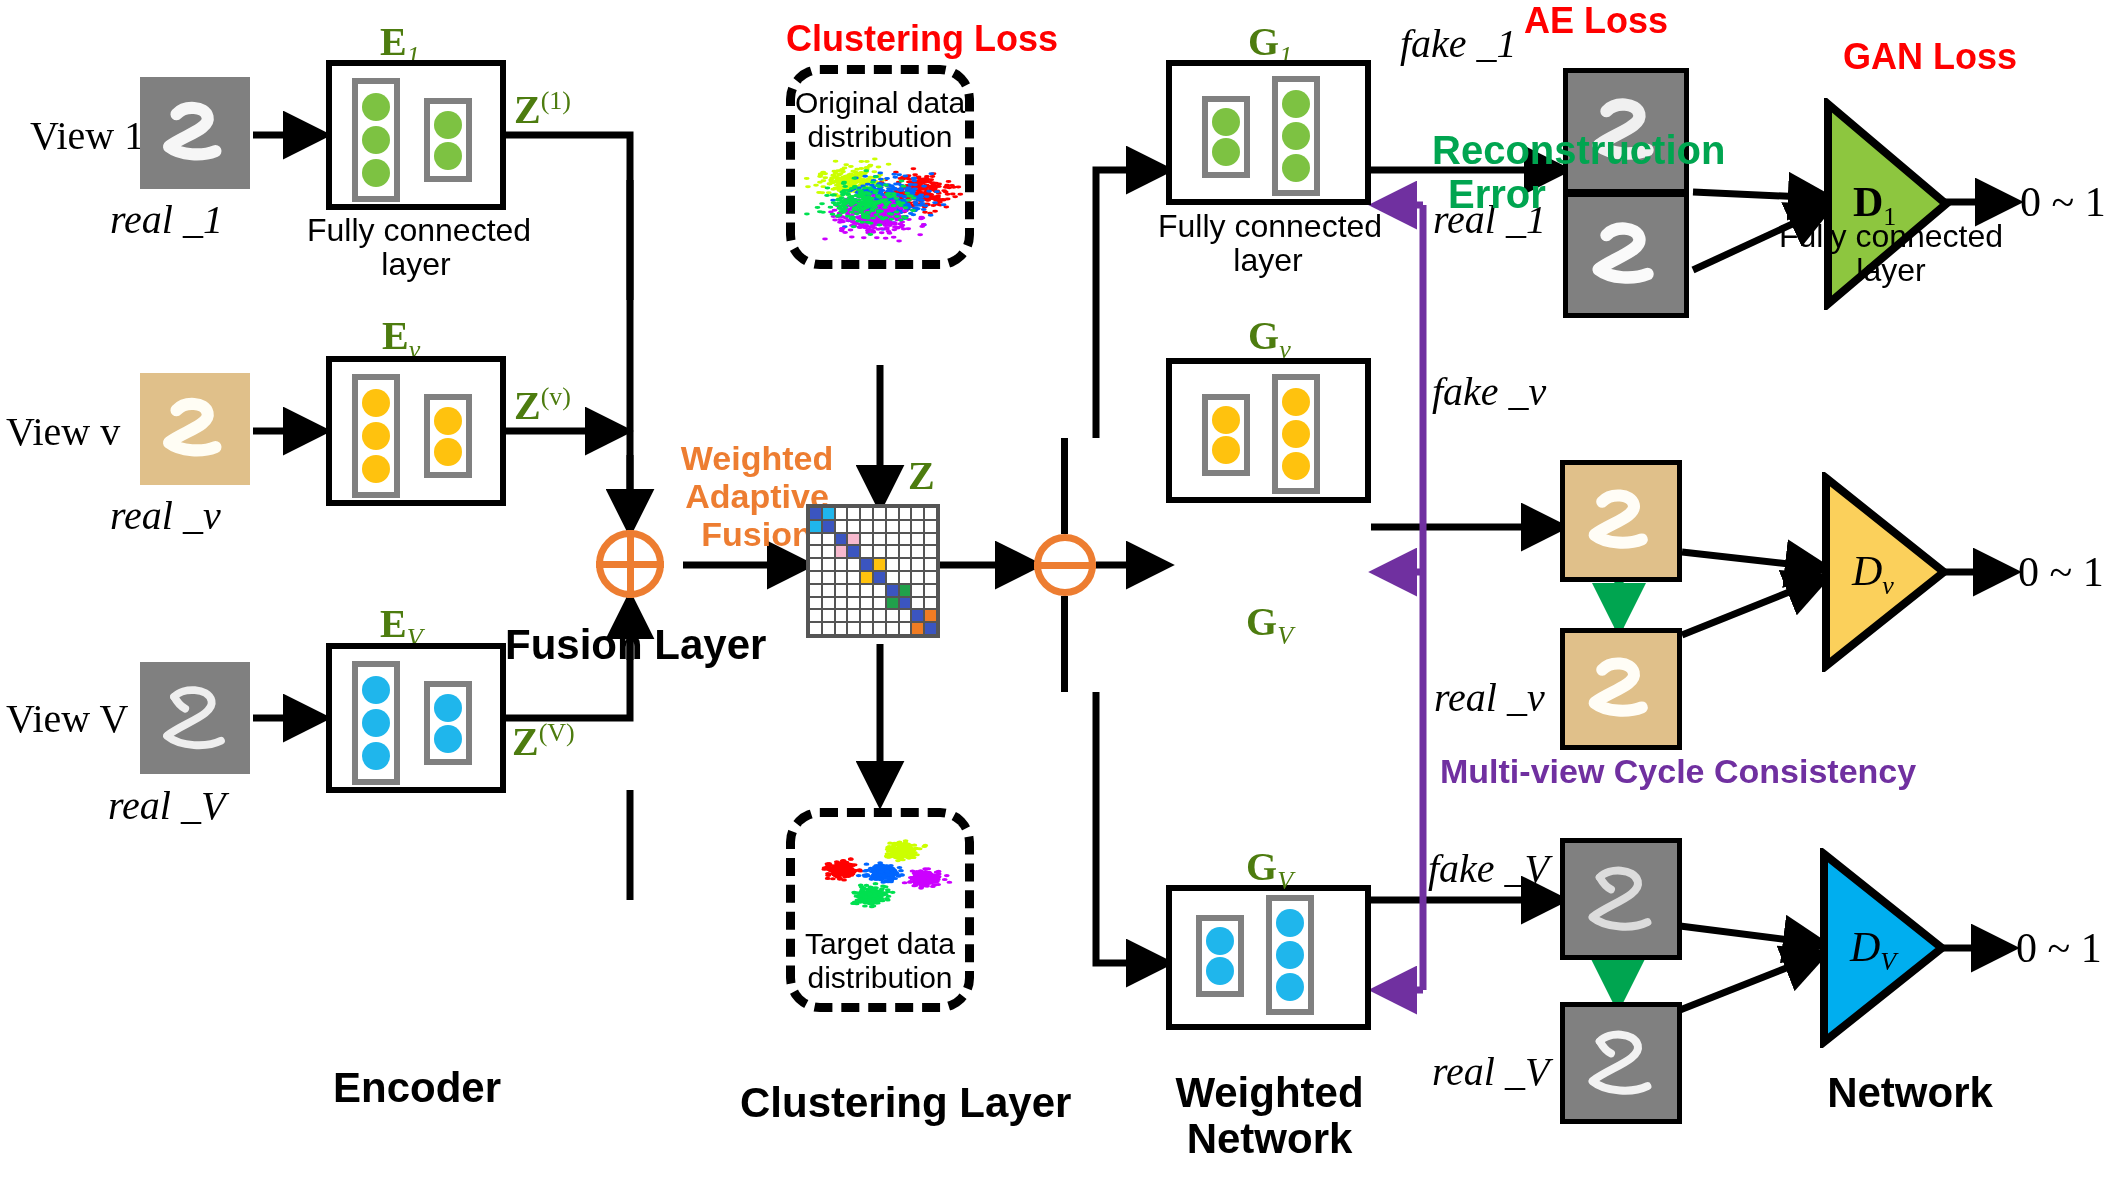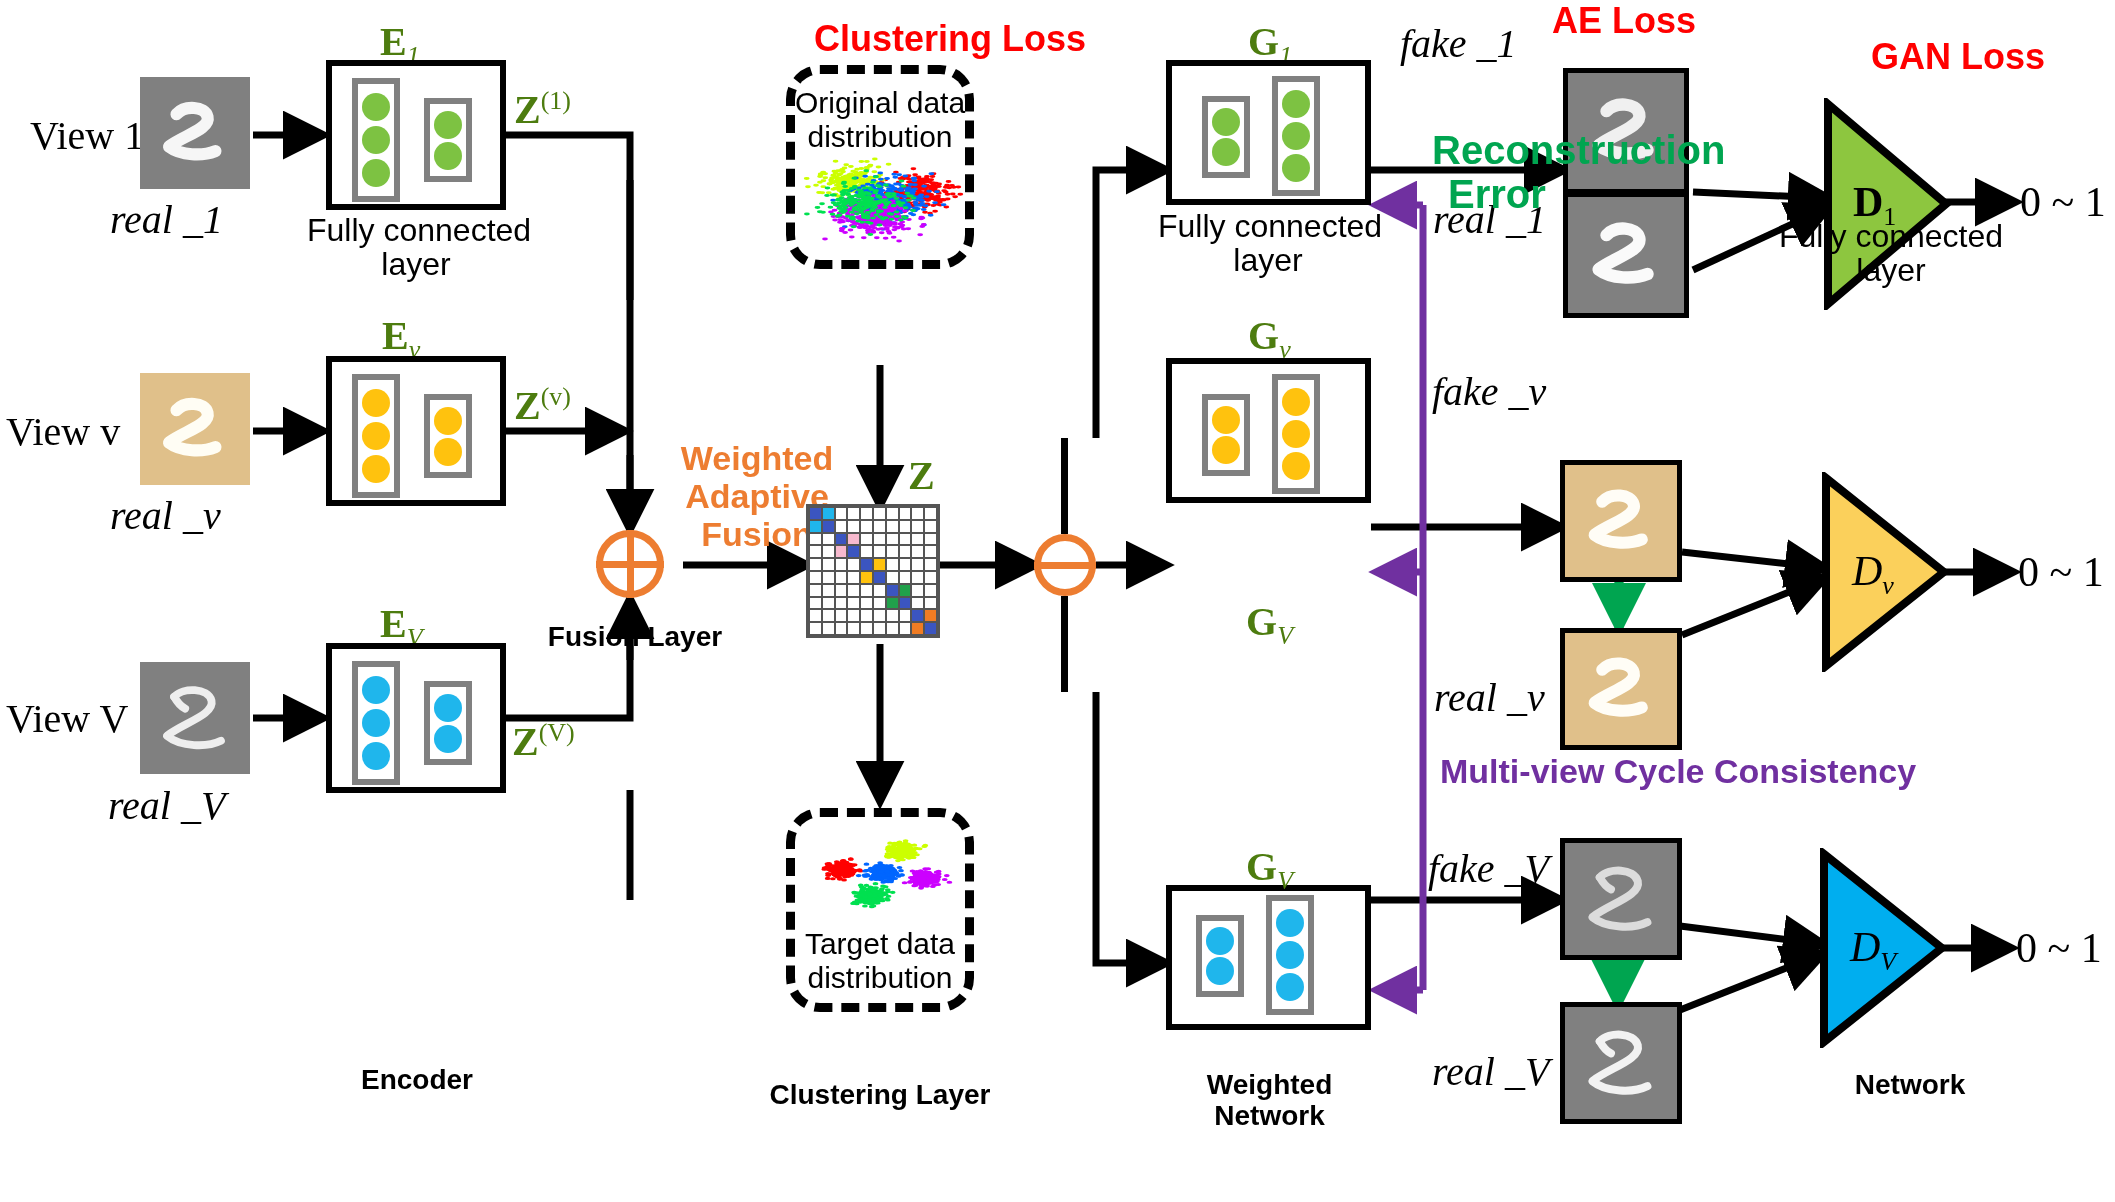--- a/index.html
+++ b/index.html
@@ -7,23 +7,23 @@
        font-family:"Liberation Sans",sans-serif;}
   #stage{position:absolute;left:0;top:0;width:2115px;height:1202px;}
   .abs{position:absolute;}
   .lbl-view{font-family:"Liberation Serif",serif;font-size:40px;color:#000;white-space:nowrap;}
   .lbl-real{font-family:"Liberation Serif",serif;font-style:italic;font-size:40px;color:#000;white-space:nowrap;}
   .lbl-blk{font-family:"Liberation Serif",serif;font-weight:bold;font-size:40px;color:#4d7c0f;white-space:nowrap;}
   .lbl-blk sub{font-weight:normal;font-size:26px;font-style:italic;}
   .lbl-blk sup{font-weight:normal;font-size:26px;}
   .lbl-fc{font-family:"Liberation Sans",sans-serif;font-size:32px;color:#000;text-align:center;
           line-height:1.05;white-space:nowrap;}
-  .lbl-bold{font-family:"Liberation Sans",sans-serif;font-weight:bold;font-size:28px;color:#000;
+  .lbl-bold{font-family:"Liberation Sans",sans-serif;font-weight:bold;font-size:42px;color:#000;
             text-align:center;line-height:1.1;white-space:nowrap;}
-  .lbl-red{font-family:"Liberation Sans",sans-serif;font-weight:bold;font-size:36px;color:#ff0000;white-space:nowrap;margin-left:28px;}
+  .lbl-red{font-family:"Liberation Sans",sans-serif;font-weight:bold;font-size:36px;color:#ff0000;white-space:nowrap;}
   .lbl-orange{font-family:"Liberation Sans",sans-serif;font-weight:bold;font-size:34px;color:#ED7D31;
               text-align:center;line-height:1.12;white-space:nowrap;}
   .lbl-green{font-family:"Liberation Sans",sans-serif;font-weight:bold;font-size:40px;color:#00A550;
              text-align:center;line-height:1.1;white-space:nowrap;}
   .lbl-purple{font-family:"Liberation Sans",sans-serif;font-weight:bold;font-size:34px;color:#7030A0;white-space:nowrap;}
   .lbl-dist{font-family:"Liberation Sans",sans-serif;font-size:30px;color:#000;text-align:center;
             line-height:1.12;white-space:nowrap;}
   .lbl-out{font-family:"Liberation Serif",serif;font-size:42px;color:#000;white-space:nowrap;}
   .lbl-tri{font-family:"Liberation Serif",serif;font-size:42px;color:#000;white-space:nowrap;}
   .lbl-tri.bold{font-weight:bold;}

